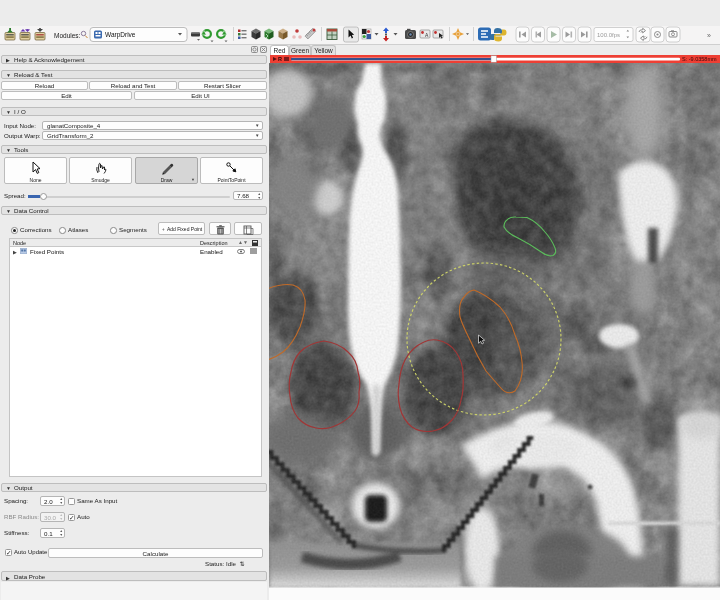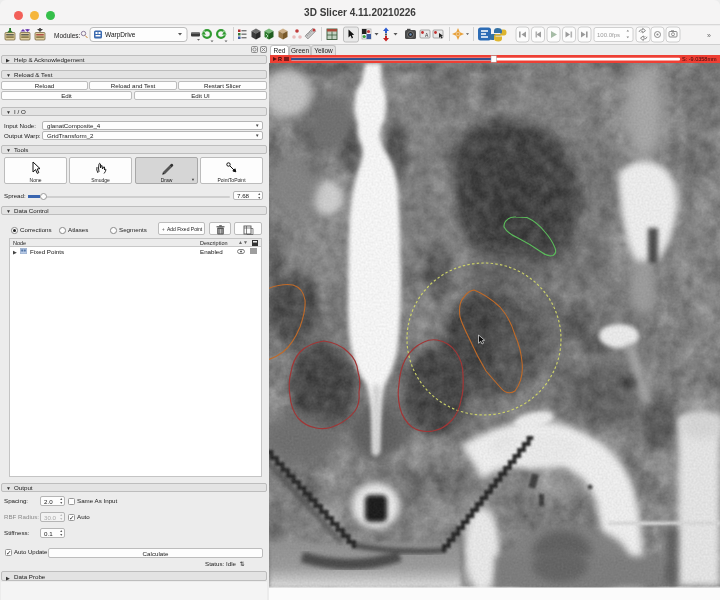--- a/index.html
+++ b/index.html
@@ -32,26 +32,20 @@
 .radio { position:absolute; width:6.5px; height:6.5px; border:1px solid #8a8a8a; border-radius:50%; background:#fdfdfd; }
 .rdot { width:3px; height:3px; border-radius:50%; background:#222; margin:0.75px; }
 .chk { position:absolute; width:7px; height:7px; border:1px solid #999; border-radius:1.5px; background:#fdfdfd; font-size:6.5px; line-height:6px; color:#111; text-align:center; }
 #tbl { position:absolute; left:9px; top:193px; width:253px; height:239px; background:#fff; border:1px solid #c4c4c4; }
 #tblhead { position:absolute; left:0; top:0; width:251px; height:7.5px; background:#ececec; border-bottom:1px solid #c8c8c8; font-size:5.5px; color:#222; }
 #tblrow { position:absolute; left:0; top:8px; width:251px; height:8px; background:#fff; font-size:6.2px; color:#111; }
 </style>
 </head>
 <body>
 <div id="win">
-  <div id="titlebar">
-    <div class="tl" style="left:13.5px; background:#f25f58;"></div>
-    <div class="tl" style="left:29.5px; background:#f5b63c;"></div>
-    <div class="tl" style="left:45.5px; background:#35bf4a;"></div>
-    <div id="title">3D Slicer 4.11.20210226</div>
-  </div>
   <div id="toolbar">
   <svg width="720" height="19" viewBox="0 26 720 19">
     <g font-family="Liberation Sans, sans-serif">
 
     <g>
       <rect x="5" y="32.5" width="10" height="7.5" rx="1" fill="#e0cf9e" stroke="#6a5a33" stroke-width="0.7"></rect>
             <rect x="6.2" y="34.2" width="7.6" height="1.2" fill="#444"></rect>
             <rect x="6.2" y="36.4" width="7.6" height="1.4" fill="#7a6a3a"></rect>
             <path d="M7,32.5 L10,29.5 L13,32.5 Z" fill="#2c7d2c"></path>
             <rect x="9.2" y="28" width="1.8" height="2.5" fill="#2c7d2c"></rect>

